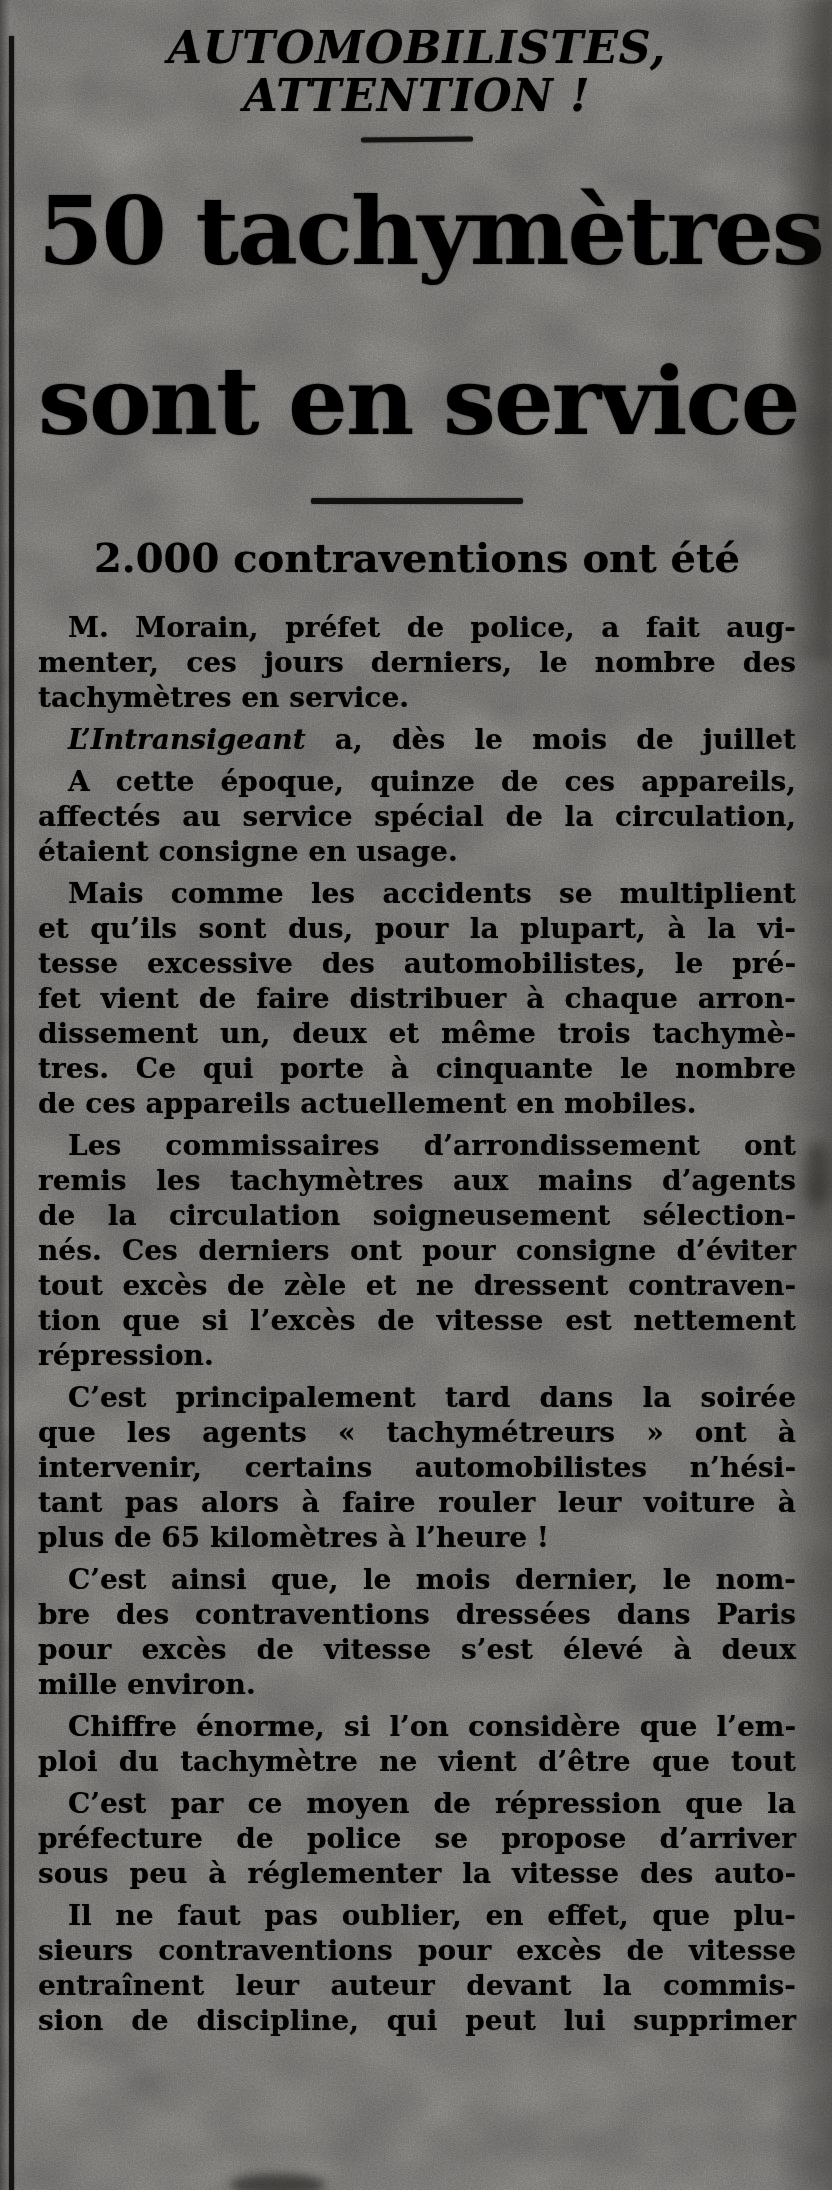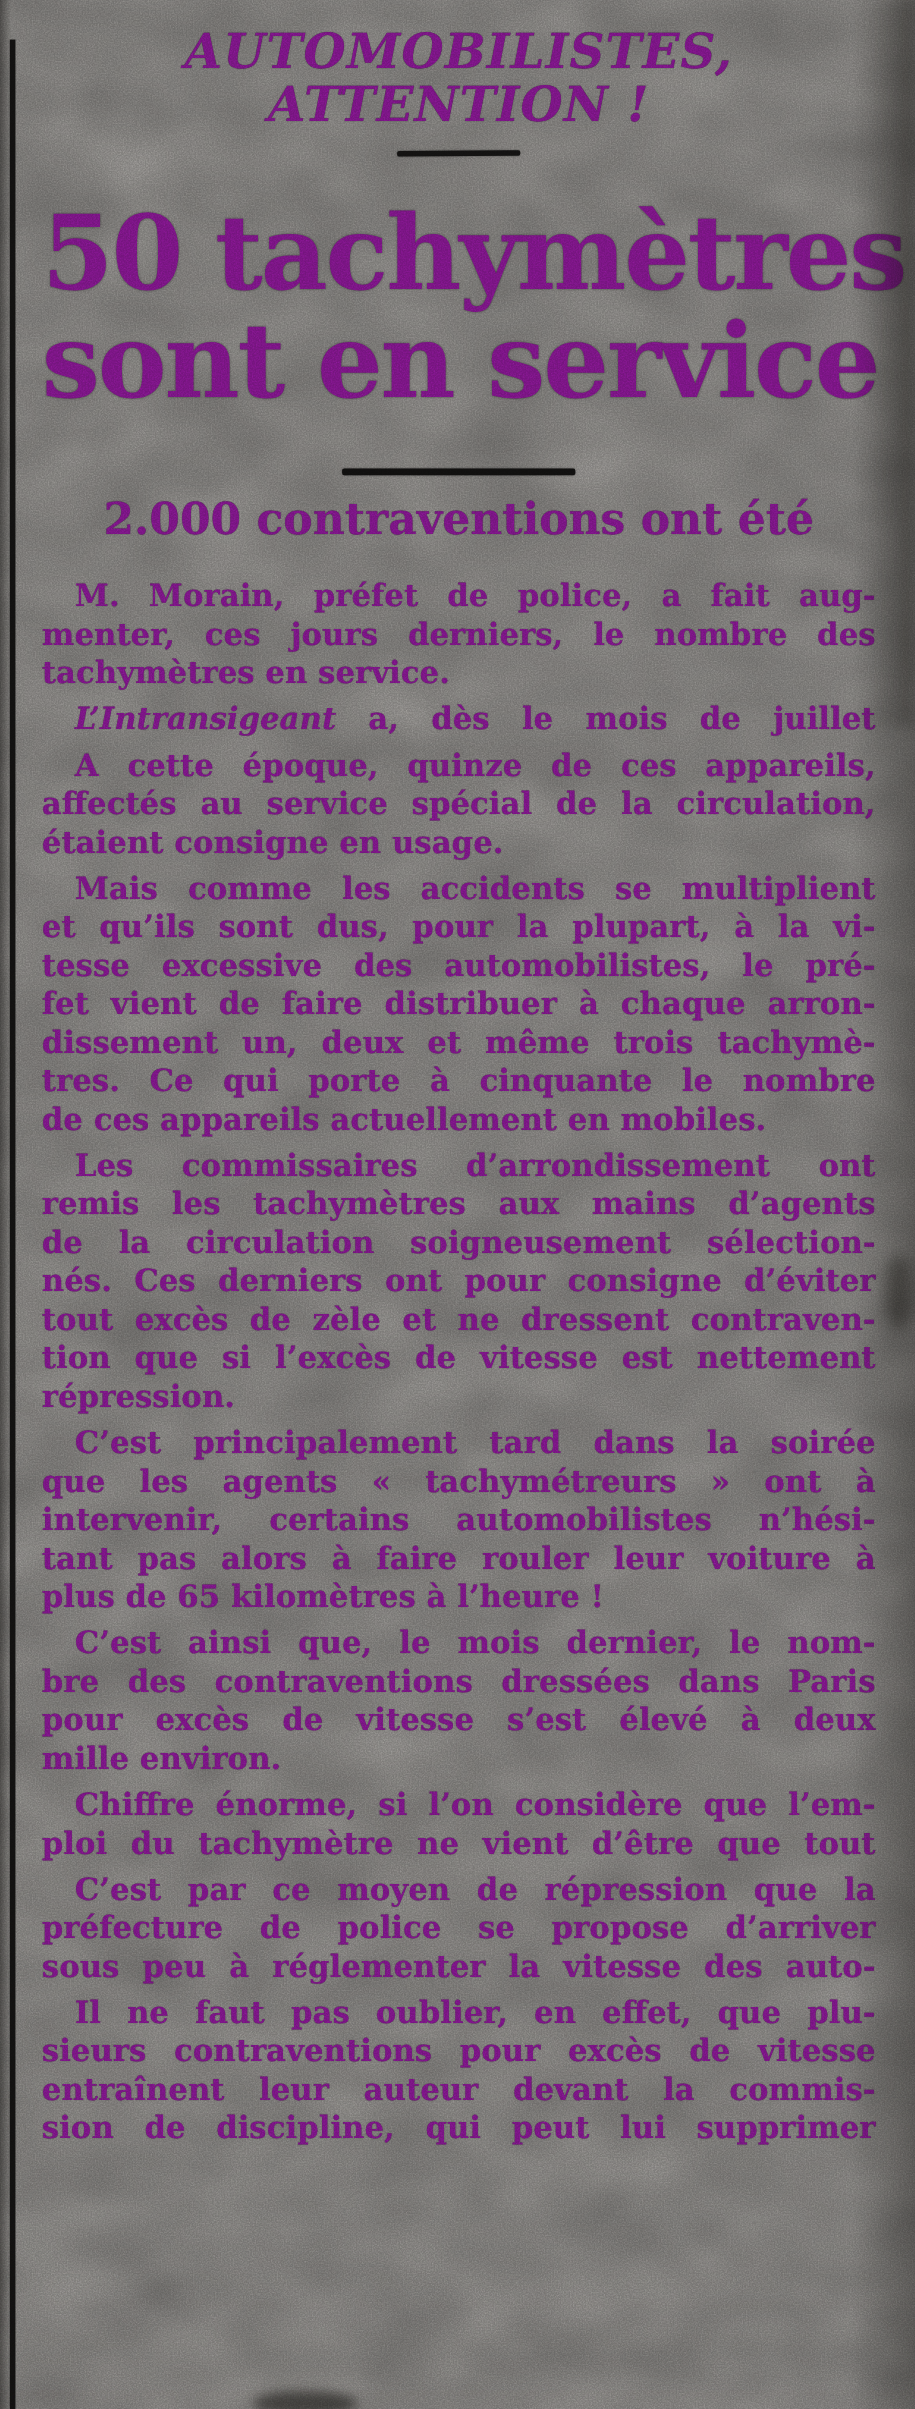--- a/index.html
+++ b/index.html
@@ -4,21 +4,21 @@
 <style>
   html, body { margin:0; padding:0; background:#8a8885; }
   .page {
     position: relative;
     width: 832px;
     height: 2190px;
     margin: 0 auto;
     background: #c9c6c2;
     overflow: hidden;
     font-family: "DejaVu Serif", "Liberation Serif", serif;
-    color: #a21caf;
+    color: #000000;
   }
   .content {
     position: relative;
     padding: 20px 36px 0 38px;
     z-index: 2;
   }
   
   .kicker {
     margin-top: 4px;
     text-align: center;
@@ -42,32 +42,32 @@
     font-weight: bold;
     font-size: 94px;
     line-height: 98px;
     letter-spacing: -2px;
     text-align: justify;
     text-align-last: justify;
     text-shadow: 0 0 2px rgba(15,15,15,.55);
     white-space: nowrap;
   }
   .headline-line.first { margin-top: 40px; }
-  .headline-line.second { }
+  .headline-line.second { margin-top: 72px; }
   
   .section-divider {
     width: 212px; height: 6px;
     margin: 48px auto 0;
     background: #161514;
     border-radius: 2px;
     box-shadow: 0 0 2px rgba(0,0,0,.5);
   }
   
   .subhead {
-    margin-top: 12px;
+    margin-top: 26px;
     text-align: center;
     font-weight: bold;
     font-size: 40px;
     line-height: 56px;
     text-shadow: 0 0 1px rgba(10,10,10,.6);
   }
   
   .article-body { margin-top: 24px; }
   .para { margin: 0 0 7px 0; padding: 0; }
   .line {

